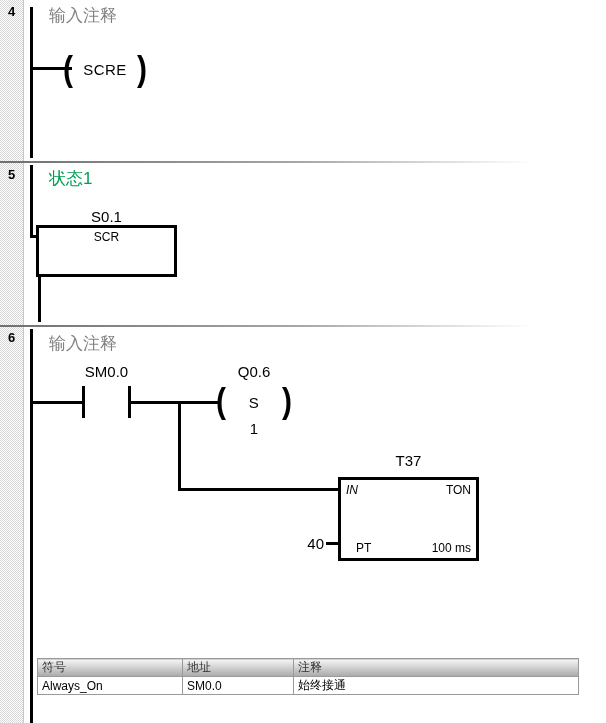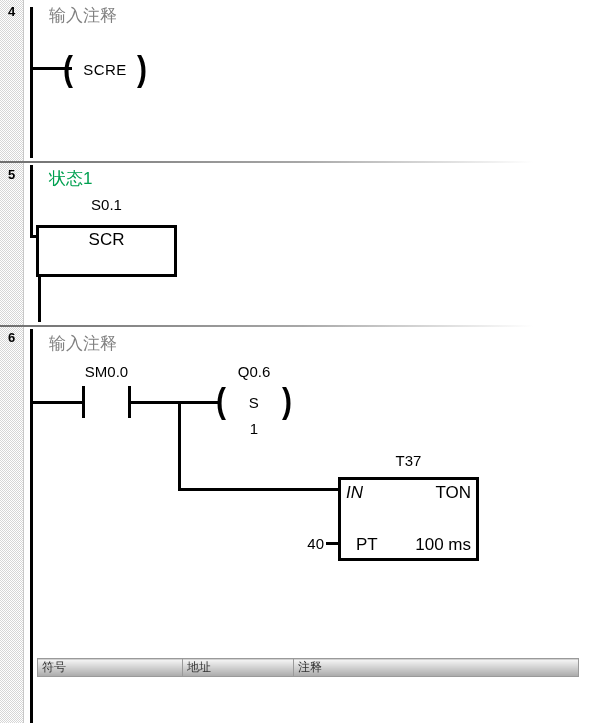--- a/index.html
+++ b/index.html
@@ -29,21 +29,21 @@
   .olive{color:#9a9a10;}
   .op{font-size:15px;color:#000;}
   .center{text-align:center;}
   .wire-h{position:absolute;height:3px;background:#000;}
   .wire-v{position:absolute;width:3px;background:#000;}
   .cbar{position:absolute;width:3px;height:32px;background:#000;}
   .lad-box{position:absolute;border:3px solid #000;box-sizing:border-box;background:#fff;}
   .coil{position:absolute;display:flex;align-items:center;justify-content:space-between;height:34px;}
   .paren{font-size:30px;font-weight:bold;line-height:28px;transform:scaleY(1.15);color:#000;}
   .coil-label{flex:1;text-align:center;font-size:15px;color:#000;letter-spacing:0.5px;}
-  .box-lbl{position:absolute;font-size:17px;color:#000;white-space:nowrap;}
+  .box-lbl{position:absolute;font-size:12px;color:#000;white-space:nowrap;}
   .sym-table{
     position:absolute;left:37px;top:658px;width:542px;
     border-collapse:collapse;table-layout:fixed;font-size:12px;
   }
   .sym-table th{
     background:linear-gradient(#f6f6f6,#a9a9a9);
     border:1px solid #9a9a9a;height:15px;padding:0 0 0 4px;
     text-align:left;font-weight:normal;color:#333;overflow:hidden;
   }
   .sym-table td{
@@ -65,21 +65,21 @@
   <span class="coil-label">SCRE</span>
   <span class="paren">)</span>
 </div>
 
 <div class="sep" style="top:161px;"></div>
 
 <div class="net-num" style="top:167px;">5</div>
 <div class="txt cmt green" style="left:49px;top:167px;">状态1</div>
 <div class="wire-v" style="left:30px;top:165px;height:73px;"></div>
 <div class="wire-h" style="left:30px;top:235px;width:8px;"></div>
-<div class="txt op center" style="left:36px;top:196px;width:141px;">S0.1</div>
+<div class="txt op center" style="left:36px;top:208px;width:141px;">S0.1</div>
 <div class="lad-box" style="left:36px;top:225px;width:141px;height:52px;">
   <div class="box-lbl" style="left:0;right:0;top:2px;text-align:center;">SCR</div>
 </div>
 <div class="wire-v" style="left:38px;top:274px;height:48px;"></div>
 
 <div class="sep" style="top:325px;"></div>
 
 <div class="net-num" style="top:330px;">6</div>
 <div class="txt cmt gray" style="left:49px;top:332px;">输入注释</div>
 <div class="wire-v" style="left:30px;top:329px;height:394px;"></div>
@@ -118,14 +118,19 @@
       <col>
     </colgroup>
   <thead>
     <tr>
       <th>符号</th>
       <th>地址</th>
       <th>注释</th>
     </tr>
   </thead>
   <tbody>
+    <tr>
+      <td>Always_On</td>
+      <td>SM0.0</td>
+      <td class="green">始终接通</td>
+    </tr>
   </tbody>
 </table>
 
 </body></html>

